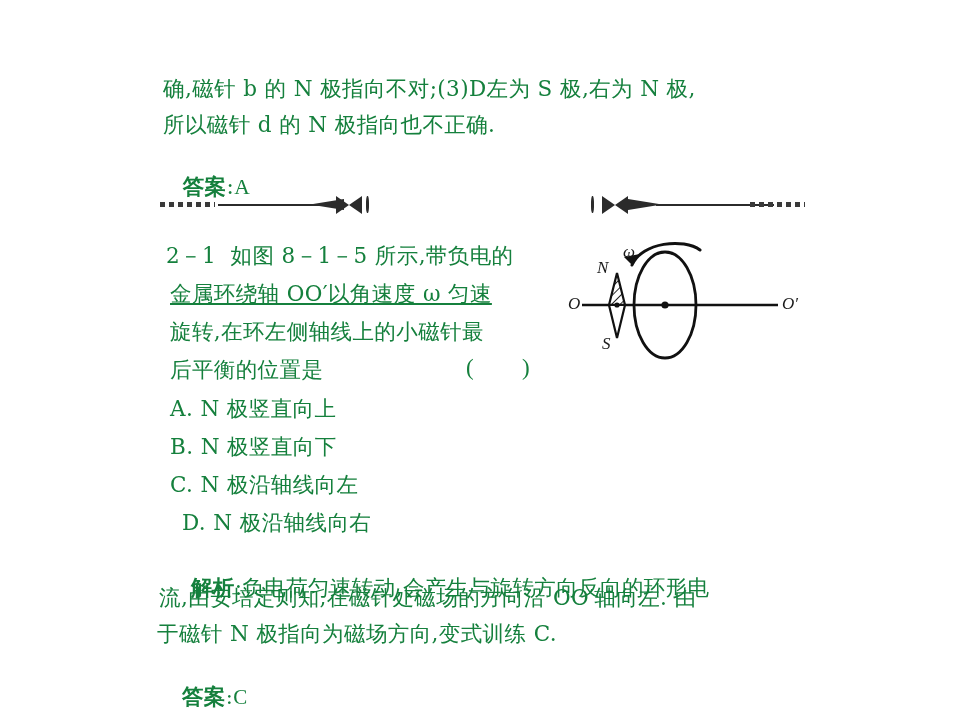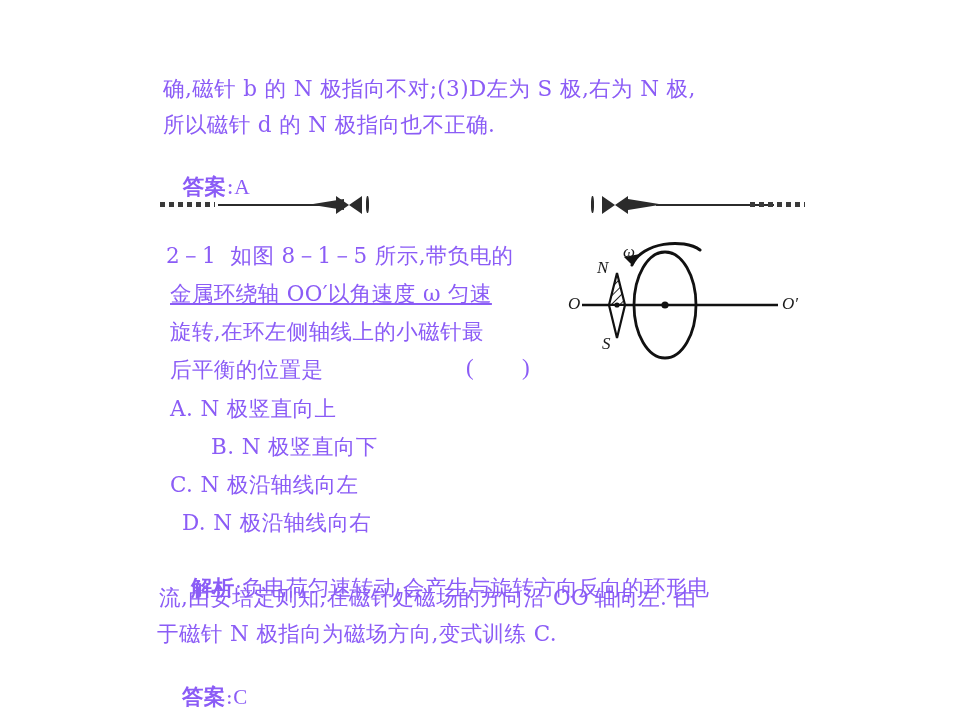--- a/index.html
+++ b/index.html
@@ -22,21 +22,21 @@
     width: 960px; height: 720px;
   }
 
   
   .line {
     position: absolute;
     white-space: pre;
     font-size: 21px;
     line-height: 26px;
     letter-spacing: 0.4px;
-    color: #8b5cf6;
+    color: #15803d;
   }
   .cn { font-family: "DejaVu Serif", "Liberation Serif", serif; }
   .bold { font-weight: bold; }
   .ital { font-style: italic; }
 
   
   #top-para .line { font-size: 21.5px; }
 
   
   #banner {
@@ -151,21 +151,21 @@
   <div id="question">
     <div class="line cn q-line" style="left:146px; top:243px;margin-left:20px;">2－1  如图 8－1－5 所示,带负电的</div>
     <div class="line cn q-line" style="left:170px; top:281px;text-decoration:underline;">金属环绕轴 OO′以角速度 ω 匀速</div>
     <div class="line cn q-line" style="left:170px; top:319px;">旋转,在环左侧轴线上的小磁针最</div>
     <div class="line cn q-line" style="left:170px; top:357px;">后平衡的位置是</div>
 
     <div class="line" style="left:466px; top:355px; font-size:23px;">(</div>
     <div class="line" style="left:522px; top:355px; font-size:23px;">)</div>
 
     <div class="line cn q-line" style="left:170px; top:396px;">A. N 极竖直向上</div>
-    <div class="line cn q-line" style="left:170px; top:434px;margin-left:41px;">B. N 极竖直向下</div>
+    <div class="line cn q-line" style="left:170px; top:434px;">B. N 极竖直向下</div>
     <div class="line cn q-line" style="left:170px; top:472px;">C. N 极沿轴线向左</div>
     <div class="line cn q-line" style="left:182px; top:510px;">D. N 极沿轴线向右</div>
   </div>
 
   <div id="figure">
     <svg width="250" height="150" viewBox="0 0 250 150">
 
       <line x1="22" y1="77" x2="218" y2="77" stroke="#111111" stroke-width="2.6"></line>
 
       <ellipse cx="105" cy="77" rx="31" ry="53" fill="none" stroke="#111111" stroke-width="2.8"></ellipse>

